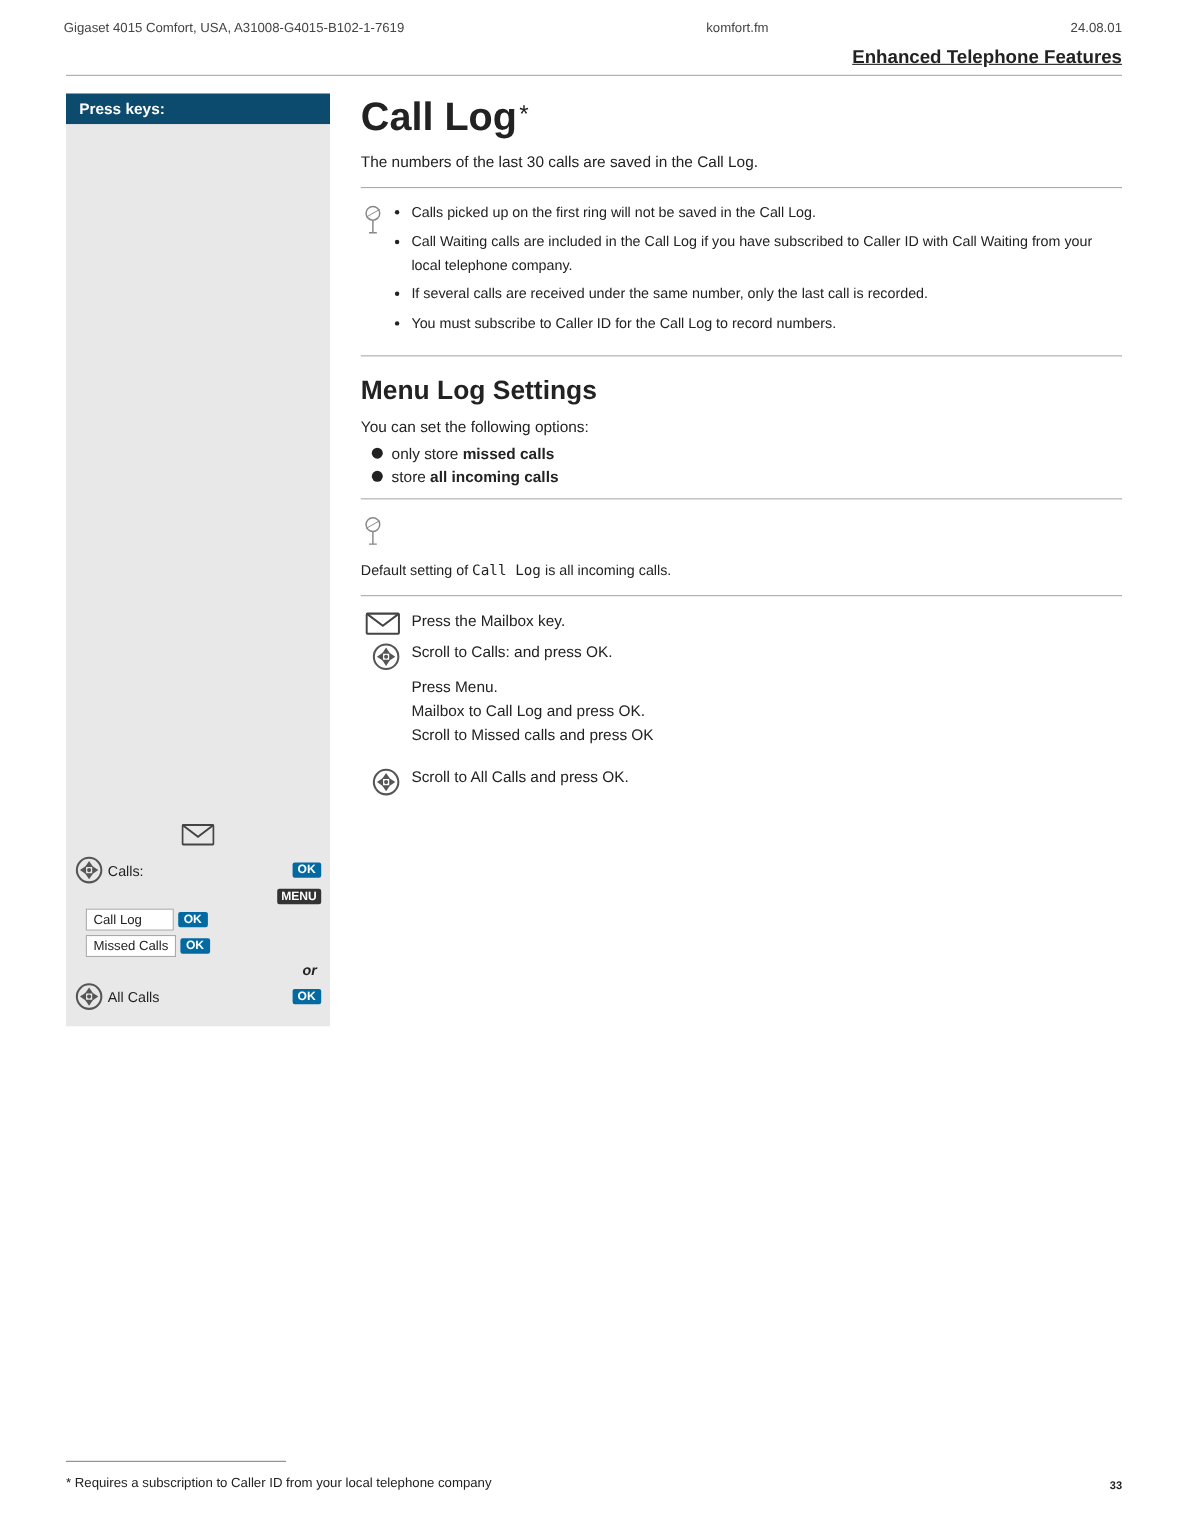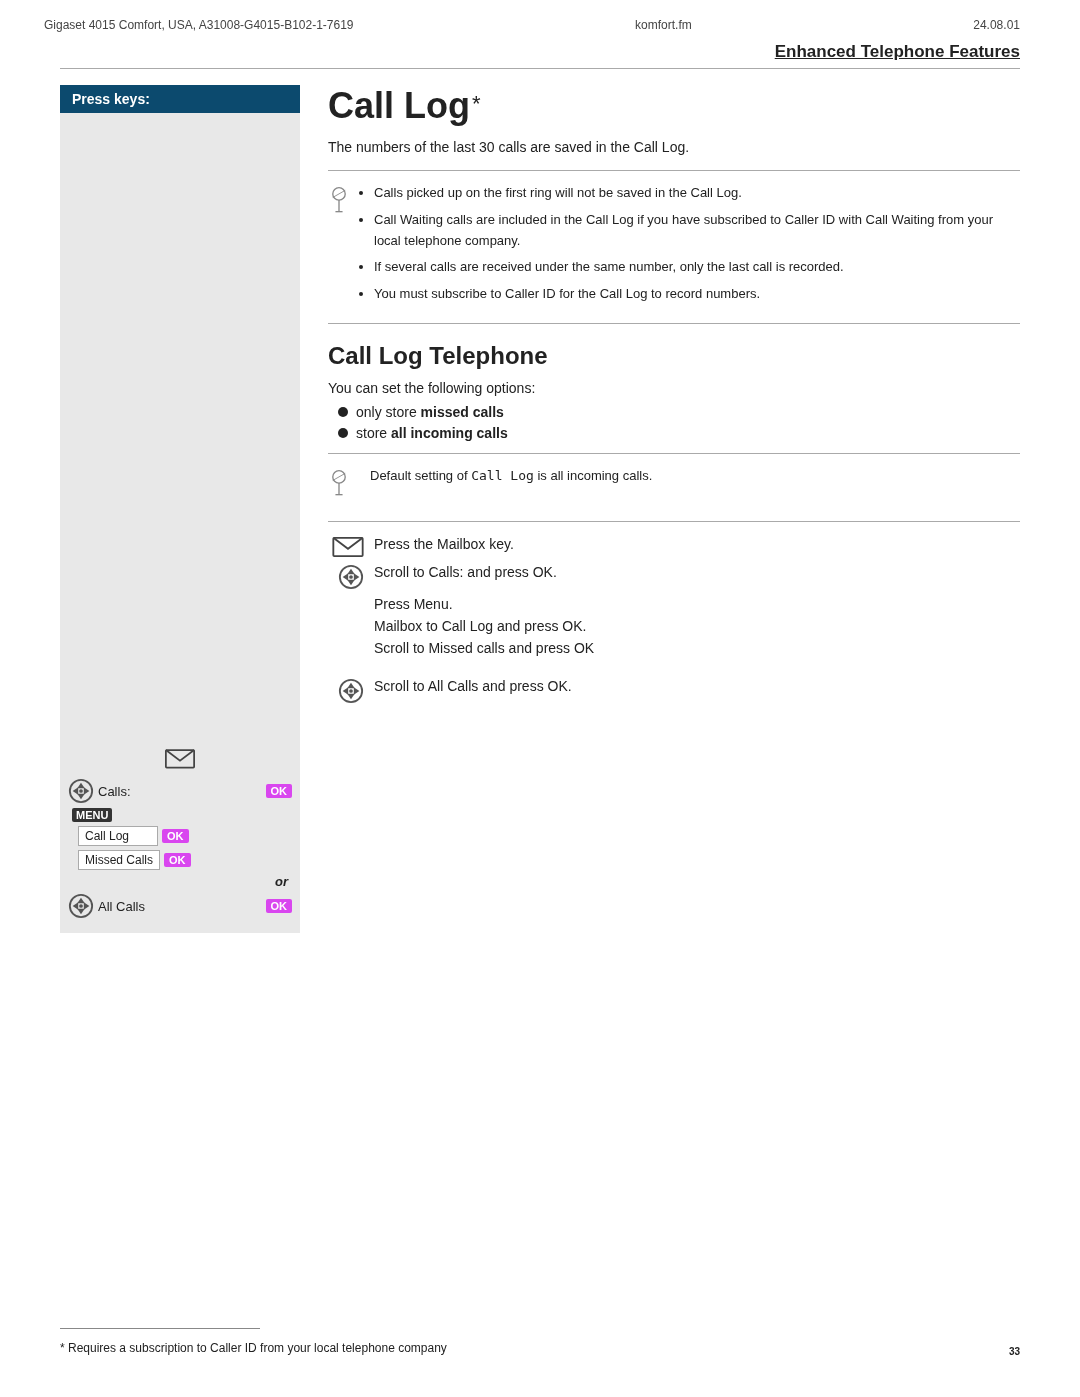--- a/index.html
+++ b/index.html
@@ -12,21 +12,21 @@
       color: #222;
       position: relative;
       overflow: hidden;
     }
 
     
     .header {
       display: flex;
       justify-content: space-between;
       align-items: flex-start;
-      padding: 18px 60px 0 44px;
+      padding: 18px 60px 0 58px;
       font-size: 12px;
       color: #444;
     }
 
     
     .page-container {
       display: flex;
       margin: 10px 60px 0 60px;
       gap: 0;
     }
@@ -87,21 +87,21 @@
       font-size: 13px;
     }
 
     .key-badge {
       font-size: 11px;
       font-weight: bold;
       padding: 1px 5px;
       margin-left: 4px;
     }
     .key-badge.ok {
-      background: #d946ef;
+      background: #0369a1;
       color: #fff;
       border-radius: 2px;
     }
     .key-badge.menu {
       background: #333;
       color: #fff;
       font-size: 11px;
       padding: 1px 4px;
       border-radius: 2px;
     }
@@ -217,24 +217,24 @@
     .bullet-dot {
       width: 10px;
       height: 10px;
       background: #222;
       border-radius: 50%;
       flex-shrink: 0;
     }
 
     .default-note-box {
       display: flex;
-      gap: 12px;
       margin: 12px 0;
       font-size: 13px;
       line-height: 1.5;
+      flex-direction: column;
     }
 
     
     .steps-area {
       margin-top: 14px;
       font-size: 14px;
     }
     .step-item {
       display: flex;
       align-items: flex-start;
@@ -327,21 +327,21 @@
             <polygon points="14,23 18,17 10,17" fill="#555"></polygon>
             <polygon points="5,14 11,10 11,18" fill="#555"></polygon>
             <polygon points="23,14 17,10 17,18" fill="#555"></polygon>
             <circle cx="14" cy="14" r="2" fill="#555"></circle>
           </svg>
         </div>
         <span class="key-label">Calls:</span>
         <span class="key-badge ok">OK</span>
       </div>
 
-      <div class="key-row" style="justify-content:flex-start; margin-bottom:4px;">
+      <div class="key-row" style="justify-content:flex-end; margin-bottom:4px;">
         <span class="key-badge menu">MENU</span>
       </div>
 
       <div class="sub-row">
         <span class="sub-row-label">Call Log</span>
         <span class="key-badge ok" style="margin-left:4px;">OK</span>
       </div>
 
       <div class="sub-row">
         <span class="sub-row-label">Missed Calls</span>
@@ -395,21 +395,21 @@
           <li>Calls picked up on the first ring will not be saved in the Call Log.</li>
           <li>Call Waiting calls are included in the Call Log if you have subscribed to Caller ID with Call Waiting from your local telephone company.</li>
           <li>If several calls are received under the same number, only the last call is recorded.</li>
           <li>You must subscribe to Caller ID for the Call Log to record numbers.</li>
         </ul>
       </div>
     </div>
 
     <hr class="divider">
 
-    <h2 class="sub-heading">Call Log Telephone</h2>
+    <h2 class="sub-heading">Menu Log Settings</h2>
 
     <p class="options-text">You can set the following options:</p>
 
     <ul class="bullet-options">
       <li>
         <span class="bullet-dot"></span>
         <span>only store <strong>missed calls</strong></span>
       </li>
       <li>
         <span class="bullet-dot"></span>

